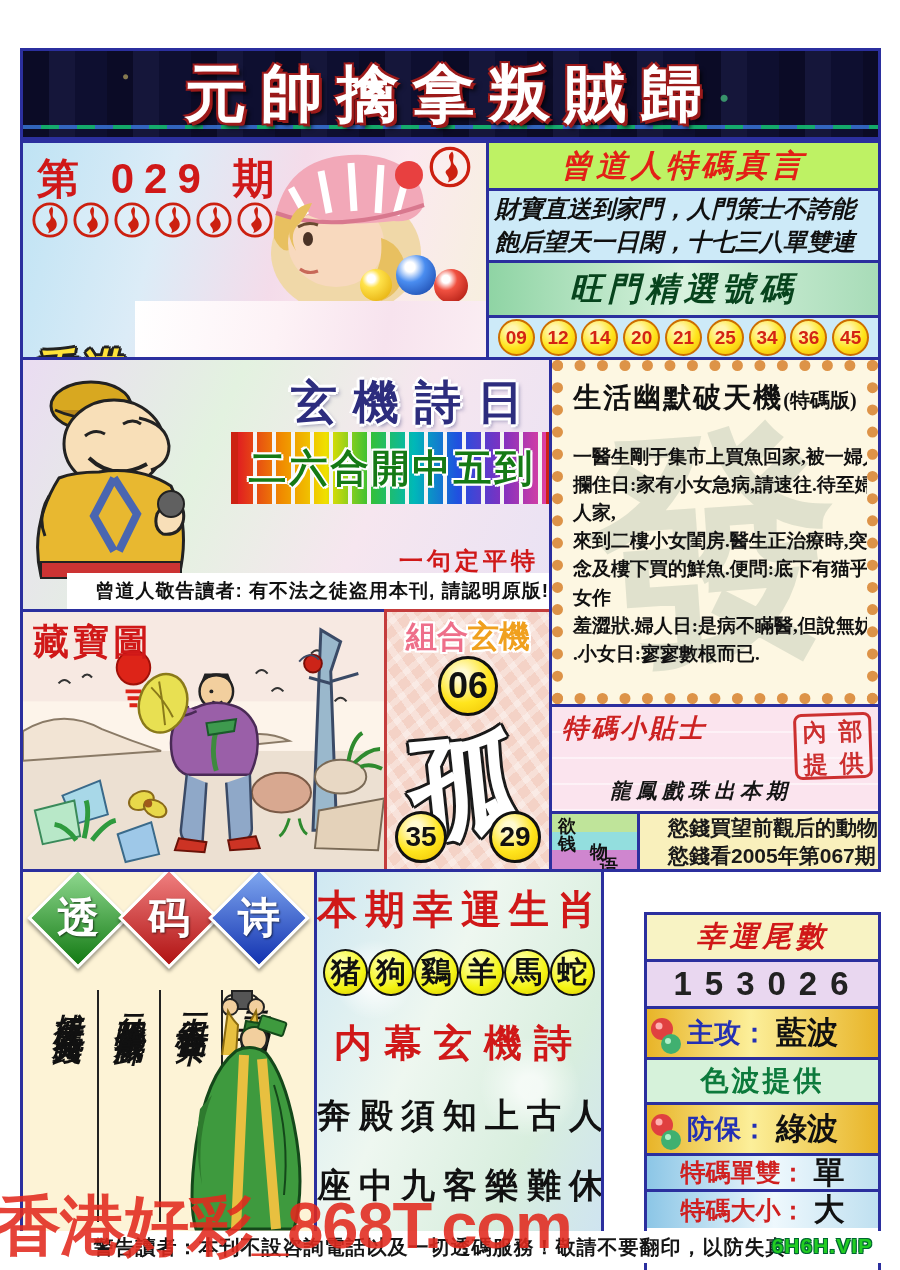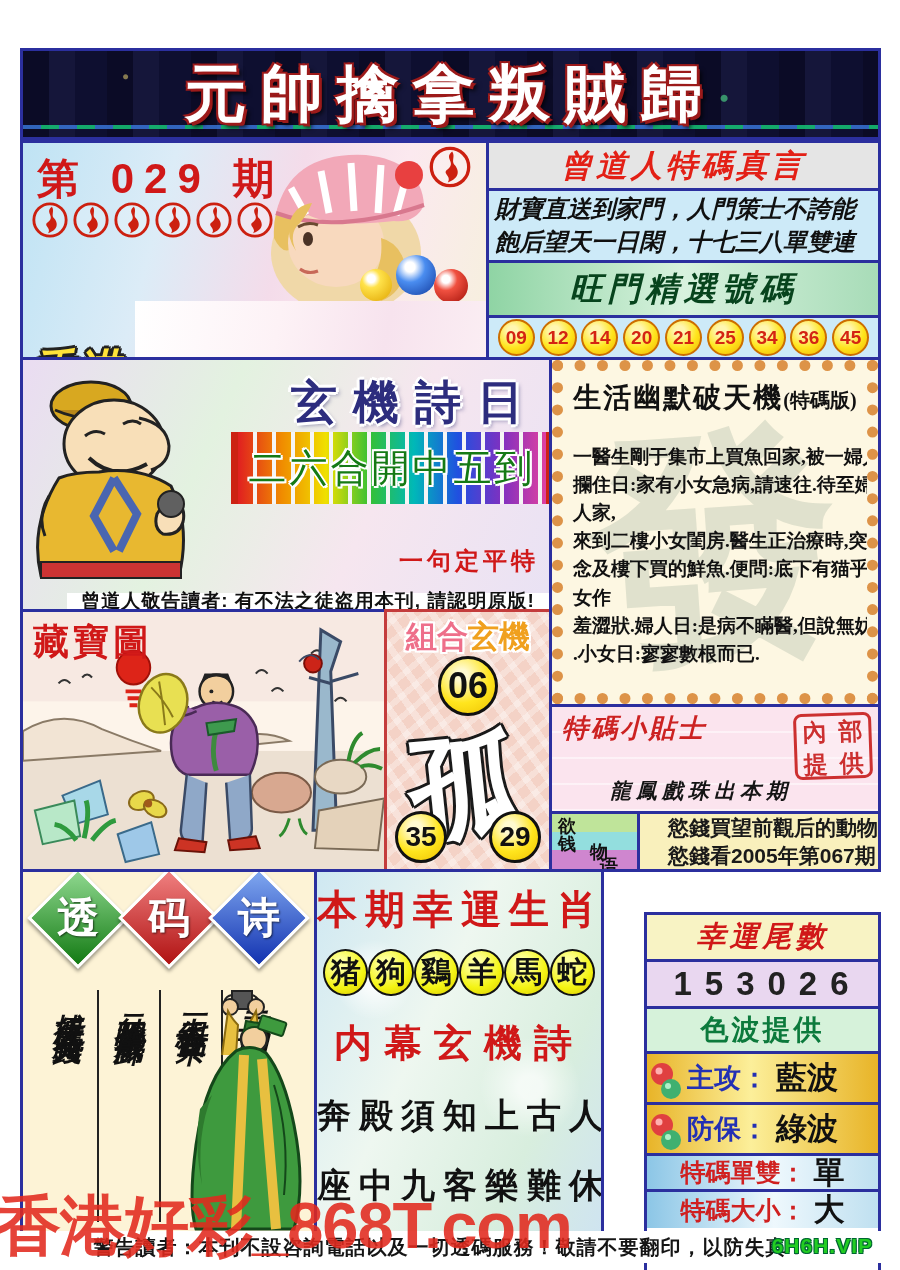--- a/index.html
+++ b/index.html
@@ -37,45 +37,45 @@
   .b-blue { left:36px; top:0; width:40px; height:40px; background:radial-gradient(circle at 35% 30%, #fff 0 5px, #4a8df0 40%, #123a9e); }
   .b-red { left:74px; top:14px; width:34px; height:34px; background:radial-gradient(circle at 35% 30%, #fff 0 4px, #f05040 35%, #a01008); }
   .censor { position:absolute; left:112px; top:158px; width:357px; height:62px;
     background:linear-gradient(100deg,#ffffff 0%, #fdf2f6 40%, #f7e3ee 70%, #fbeef3 100%); }
   .hk-partial { position:absolute; left:6px; top:158px; font-size:46px; font-weight:bold; font-style:italic; color:#ffe33a;
     text-shadow:-3px 0 #222, 3px 0 #222, 0 -3px #222, 0 3px #222, -2px -2px #222, 2px 2px #222, -2px 2px #222, 2px -2px #222;margin-top:40px; }
   .girl { position:absolute; right:30px; top:0; width:240px; height:166px; }
 
   
   .top-right { left:486px; top:140px; width:395px; height:220px; display:flex; flex-direction:column; }
-  .truth-head { height:48px; background:#e5e5e5; border-bottom:3px solid #2b2f9e; display:flex; align-items:center; justify-content:center; }
+  .truth-head { height:48px; background:#bef264; border-bottom:3px solid #2b2f9e; display:flex; align-items:center; justify-content:center; }
   .truth-head span { color:#e32016; font-size:31px; font-weight:bold; font-style:italic; letter-spacing:4px; }
   .truth-body { height:72px; background:#cdeaf8; border-bottom:3px solid #2b2f9e; display:flex; flex-direction:column; justify-content:space-evenly; padding:2px 6px; }
   .truth-line { font-size:24px; font-weight:900; font-style:italic; color:#101010; white-space:nowrap; }
   .hot-head { height:55px; background:linear-gradient(90deg,#8fd4a4,#d8f2de 50%,#a8dcb8); border-bottom:3px solid #2b2f9e; display:flex; align-items:center; justify-content:center; }
   .hot-head span { color:#07441d; font-size:33px; font-weight:bold; font-style:italic; letter-spacing:5px; }
   .hot-balls { flex:1; background:#cdeaf8; display:flex; align-items:center; justify-content:space-evenly; padding:0 4px; }
   .num-ball { width:37px; height:37px; border-radius:50%; background:radial-gradient(circle at 38% 30%, #fff6b0 0 5px, #ffe51e 55%, #f0b400);
     border:2px solid #cc6e00; color:#d42412; font-size:19px; font-weight:bold; display:flex; align-items:center; justify-content:center; }
 
   
   .poem-panel { left:20px; top:357px; width:532px; height:255px;
     background:linear-gradient(115deg,#eadcf2 0%, #e3f2e0 35%, #f6e6ef 65%, #e9e2f4 100%); overflow:hidden; }
   .poem-title { position:absolute; right:10px; top:12px; font-size:46px; font-weight:bold; letter-spacing:16px; color:#2d2d7e;
     text-shadow:-3px 0 #fff, 3px 0 #fff, 0 -3px #fff, 0 3px #fff, -2px -2px #fff, 2px 2px #fff, 3px 3px 4px rgba(40,40,110,.55); white-space:nowrap; }
   .rainbow { position:absolute; left:208px; top:72px; width:322px; height:72px;
     border-left:7px solid #cc2212; border-right:7px solid #cc2212;
     background:
       repeating-linear-gradient(90deg, transparent 0 15px, #f5f5f5 15px 19px),
       linear-gradient(90deg,#e02020,#f08c00,#f0e000,#35c035,#00b8b8,#2050e0,#8030c0,#e040a0);
     display:flex; align-items:center; justify-content:center; }
-  .rainbow span { font-size:38px; font-weight:normal; color:#157a15; letter-spacing:3px; white-space:nowrap;
+  .rainbow span { font-size:38px; font-weight:bold; color:#157a15; letter-spacing:3px; white-space:nowrap;
     text-shadow:-2px 0 #fff, 2px 0 #fff, 0 -2px #fff, 0 2px #fff, 2px 2px #fff, -2px -2px #fff; }
   .poem-tag { position:absolute; right:10px; bottom:32px; font-family:"Liberation Serif", serif; font-size:24px; font-weight:bold; color:#d01818; letter-spacing:4px; }
-  .poem-notice { position:absolute; left:0; right:0; bottom:0; height:16px; background:#fff; display:flex; align-items:center; justify-content:center;margin-left:44px; }
+  .poem-notice { position:absolute; left:0; right:0; bottom:0; height:36px; background:#fff; display:flex; align-items:center; justify-content:flex-end;margin-left:44px; }
   .poem-notice span { font-size:19px; font-weight:bold; color:#111; letter-spacing:1px; }
   .oldman { position:absolute; left:-4px; top:6px; width:225px; height:222px; }
 
   
   .treasure-panel { left:20px; top:609px; width:367px; height:263px; overflow:hidden; background:#f6efe2; }
   .treasure-title { position:absolute; left:10px; top:6px; font-size:36px; font-weight:bold; color:#d01818; letter-spacing:4px; z-index:3;
     font-family:"Liberation Serif", serif; }
   .treasure-svg { position:absolute; inset:0; width:100%; height:100%; }
 
   
@@ -446,33 +446,33 @@
     <div class="z-gift">送：四字順人意</div>
   </div>
 
   <div class="panel info-panel">
     <div class="info-row r-tail">
       <span>幸運尾數</span>
     </div>
     <div class="info-row r-digits">
       <span>153026</span>
     </div>
-    <div class="info-row r-wave">
-      <span>色波提供</span>
-    </div>
     <div class="info-row r-gold">
       <svg class="duo" viewBox="0 0 34 38">
         <circle cx="13" cy="12" r="11" fill="#e04040"></circle>
           <circle cx="10" cy="9" r="3.5" fill="#ffb0b0"></circle>
         <circle cx="22" cy="27" r="10" fill="#40b070"></circle>
           <circle cx="19" cy="24" r="3" fill="#b0f0c8"></circle>
       </svg>
       <span class="lbl-blue">主攻：</span>
       <span class="val-black">藍波</span>
     </div>
+    <div class="info-row r-wave">
+      <span>色波提供</span>
+    </div>
     <div class="info-row r-gold">
       <svg class="duo" viewBox="0 0 34 38">
         <circle cx="13" cy="12" r="11" fill="#e04040"></circle>
           <circle cx="10" cy="9" r="3.5" fill="#ffb0b0"></circle>
         <circle cx="22" cy="27" r="10" fill="#40b070"></circle>
           <circle cx="19" cy="24" r="3" fill="#b0f0c8"></circle>
       </svg>
       <span class="lbl-blue">防保：</span>
       <span class="val-black">綠波</span>
     </div>

